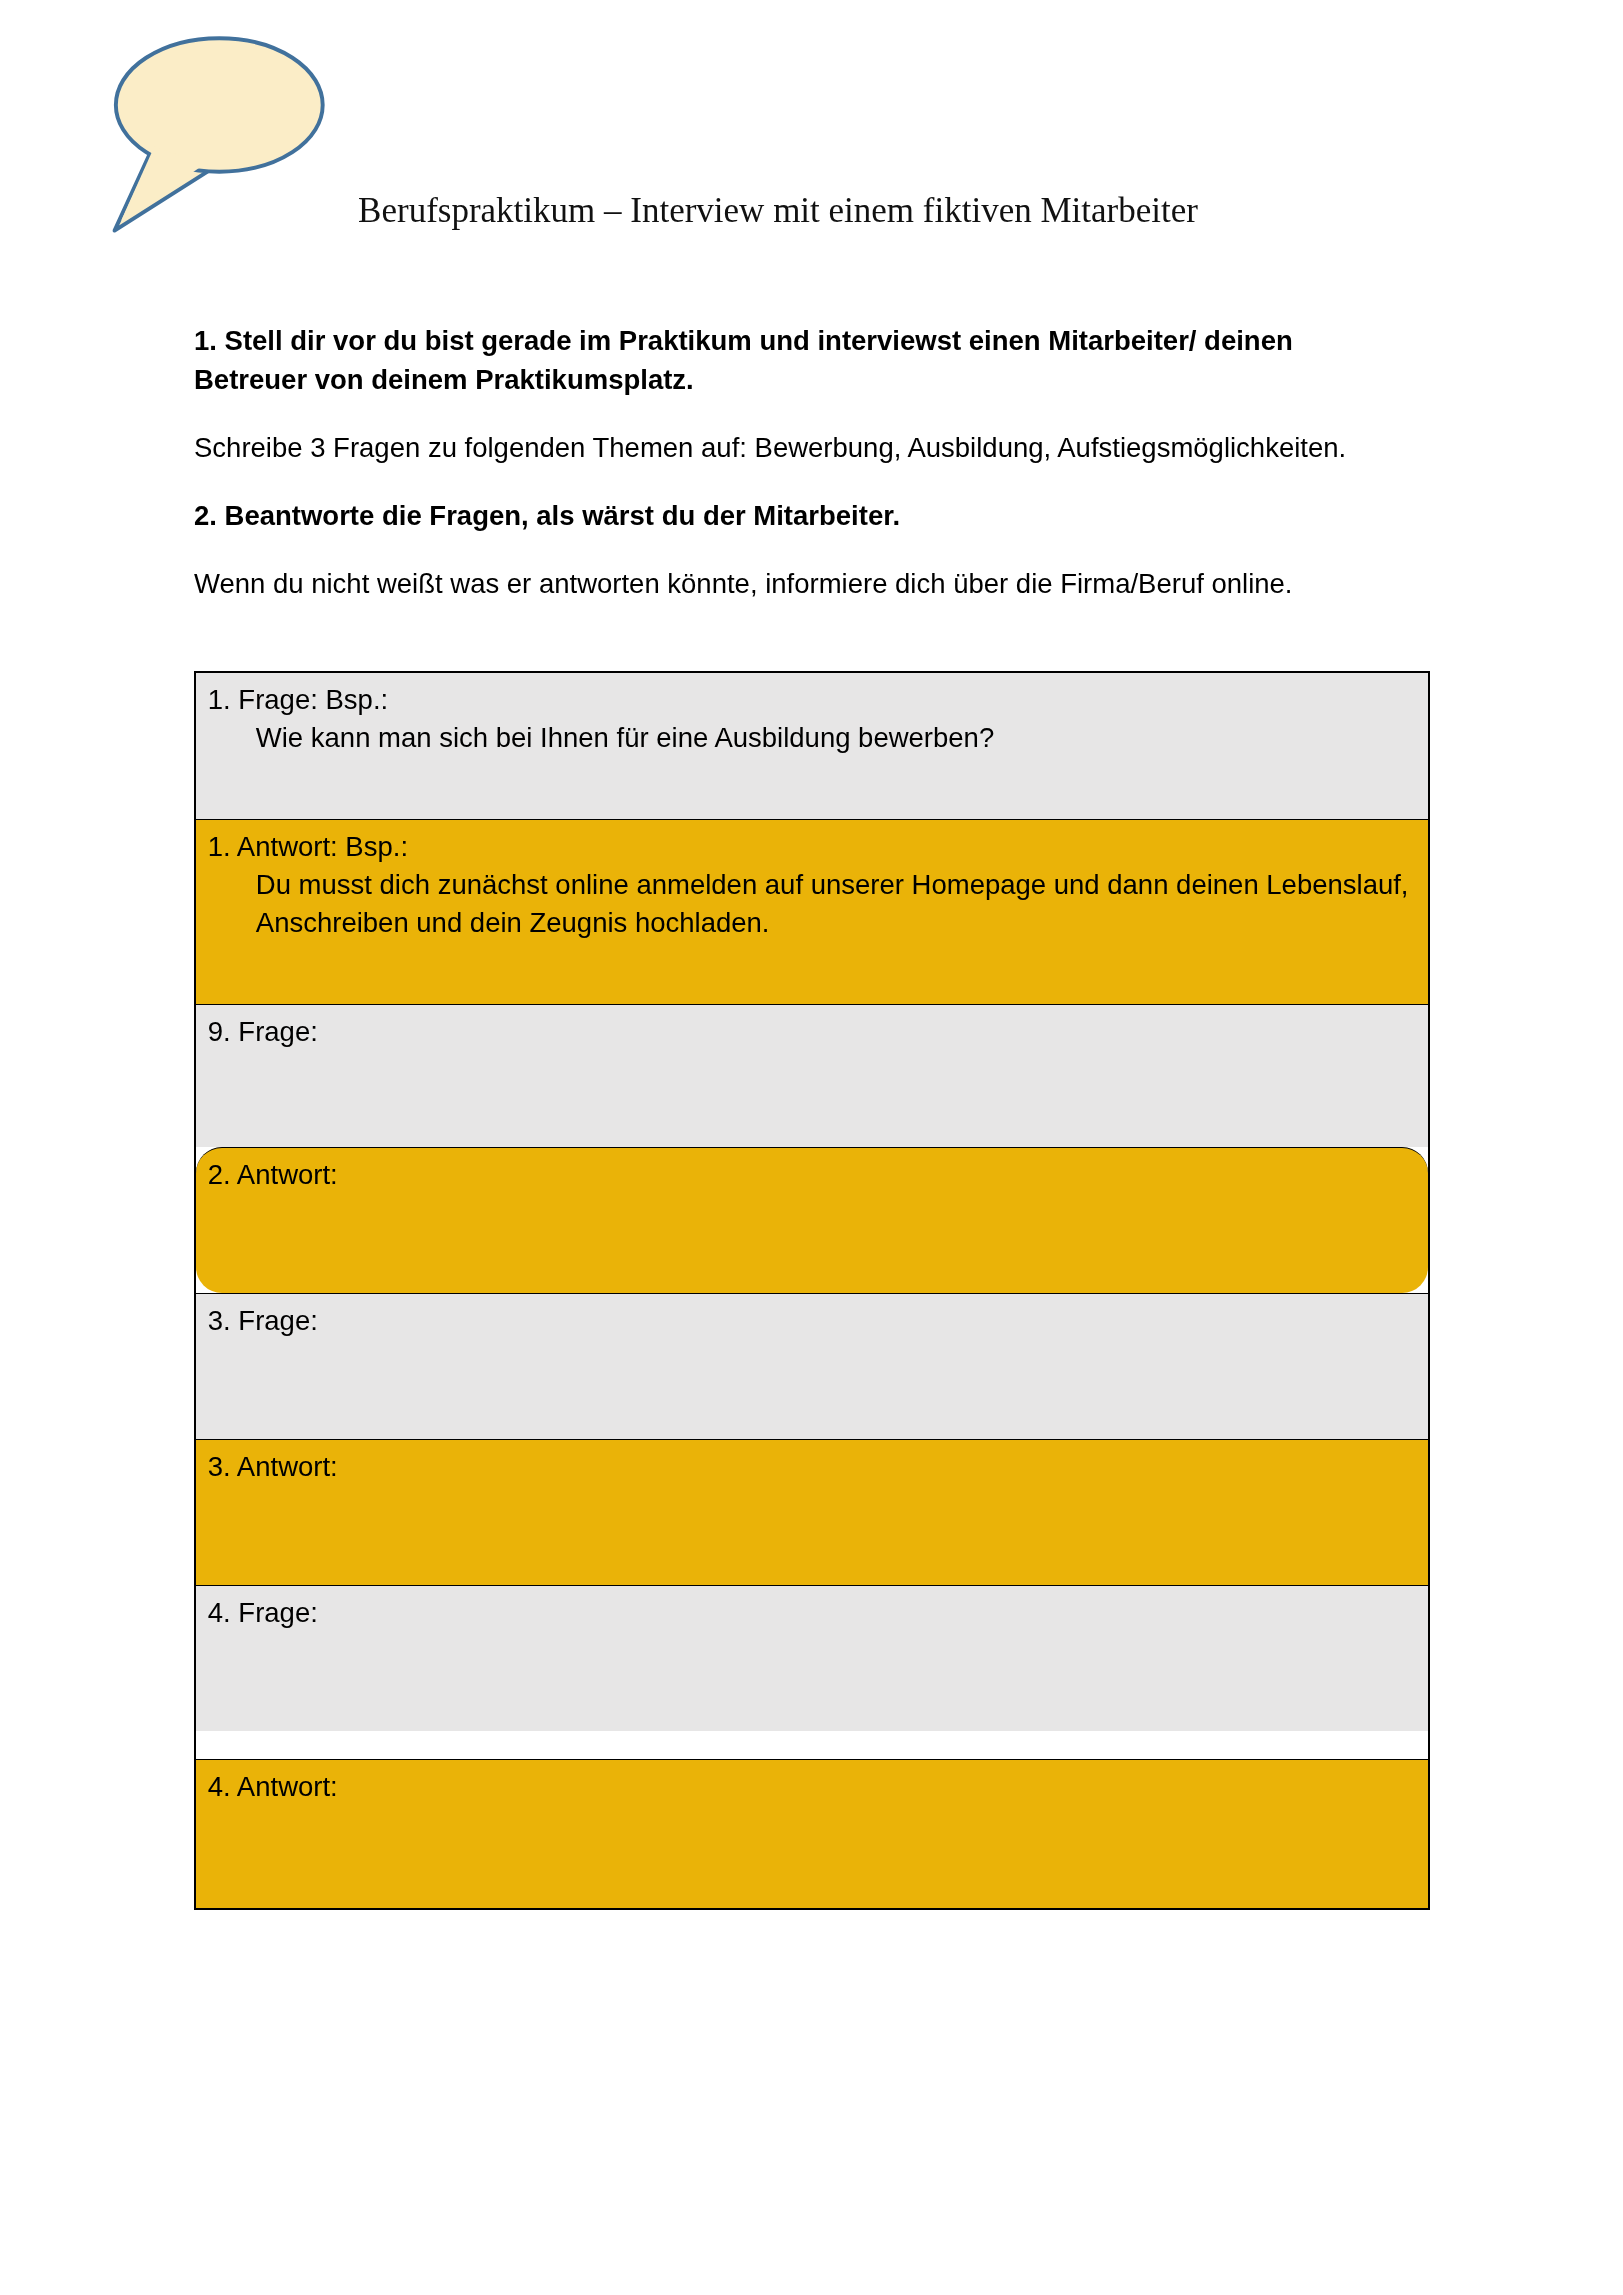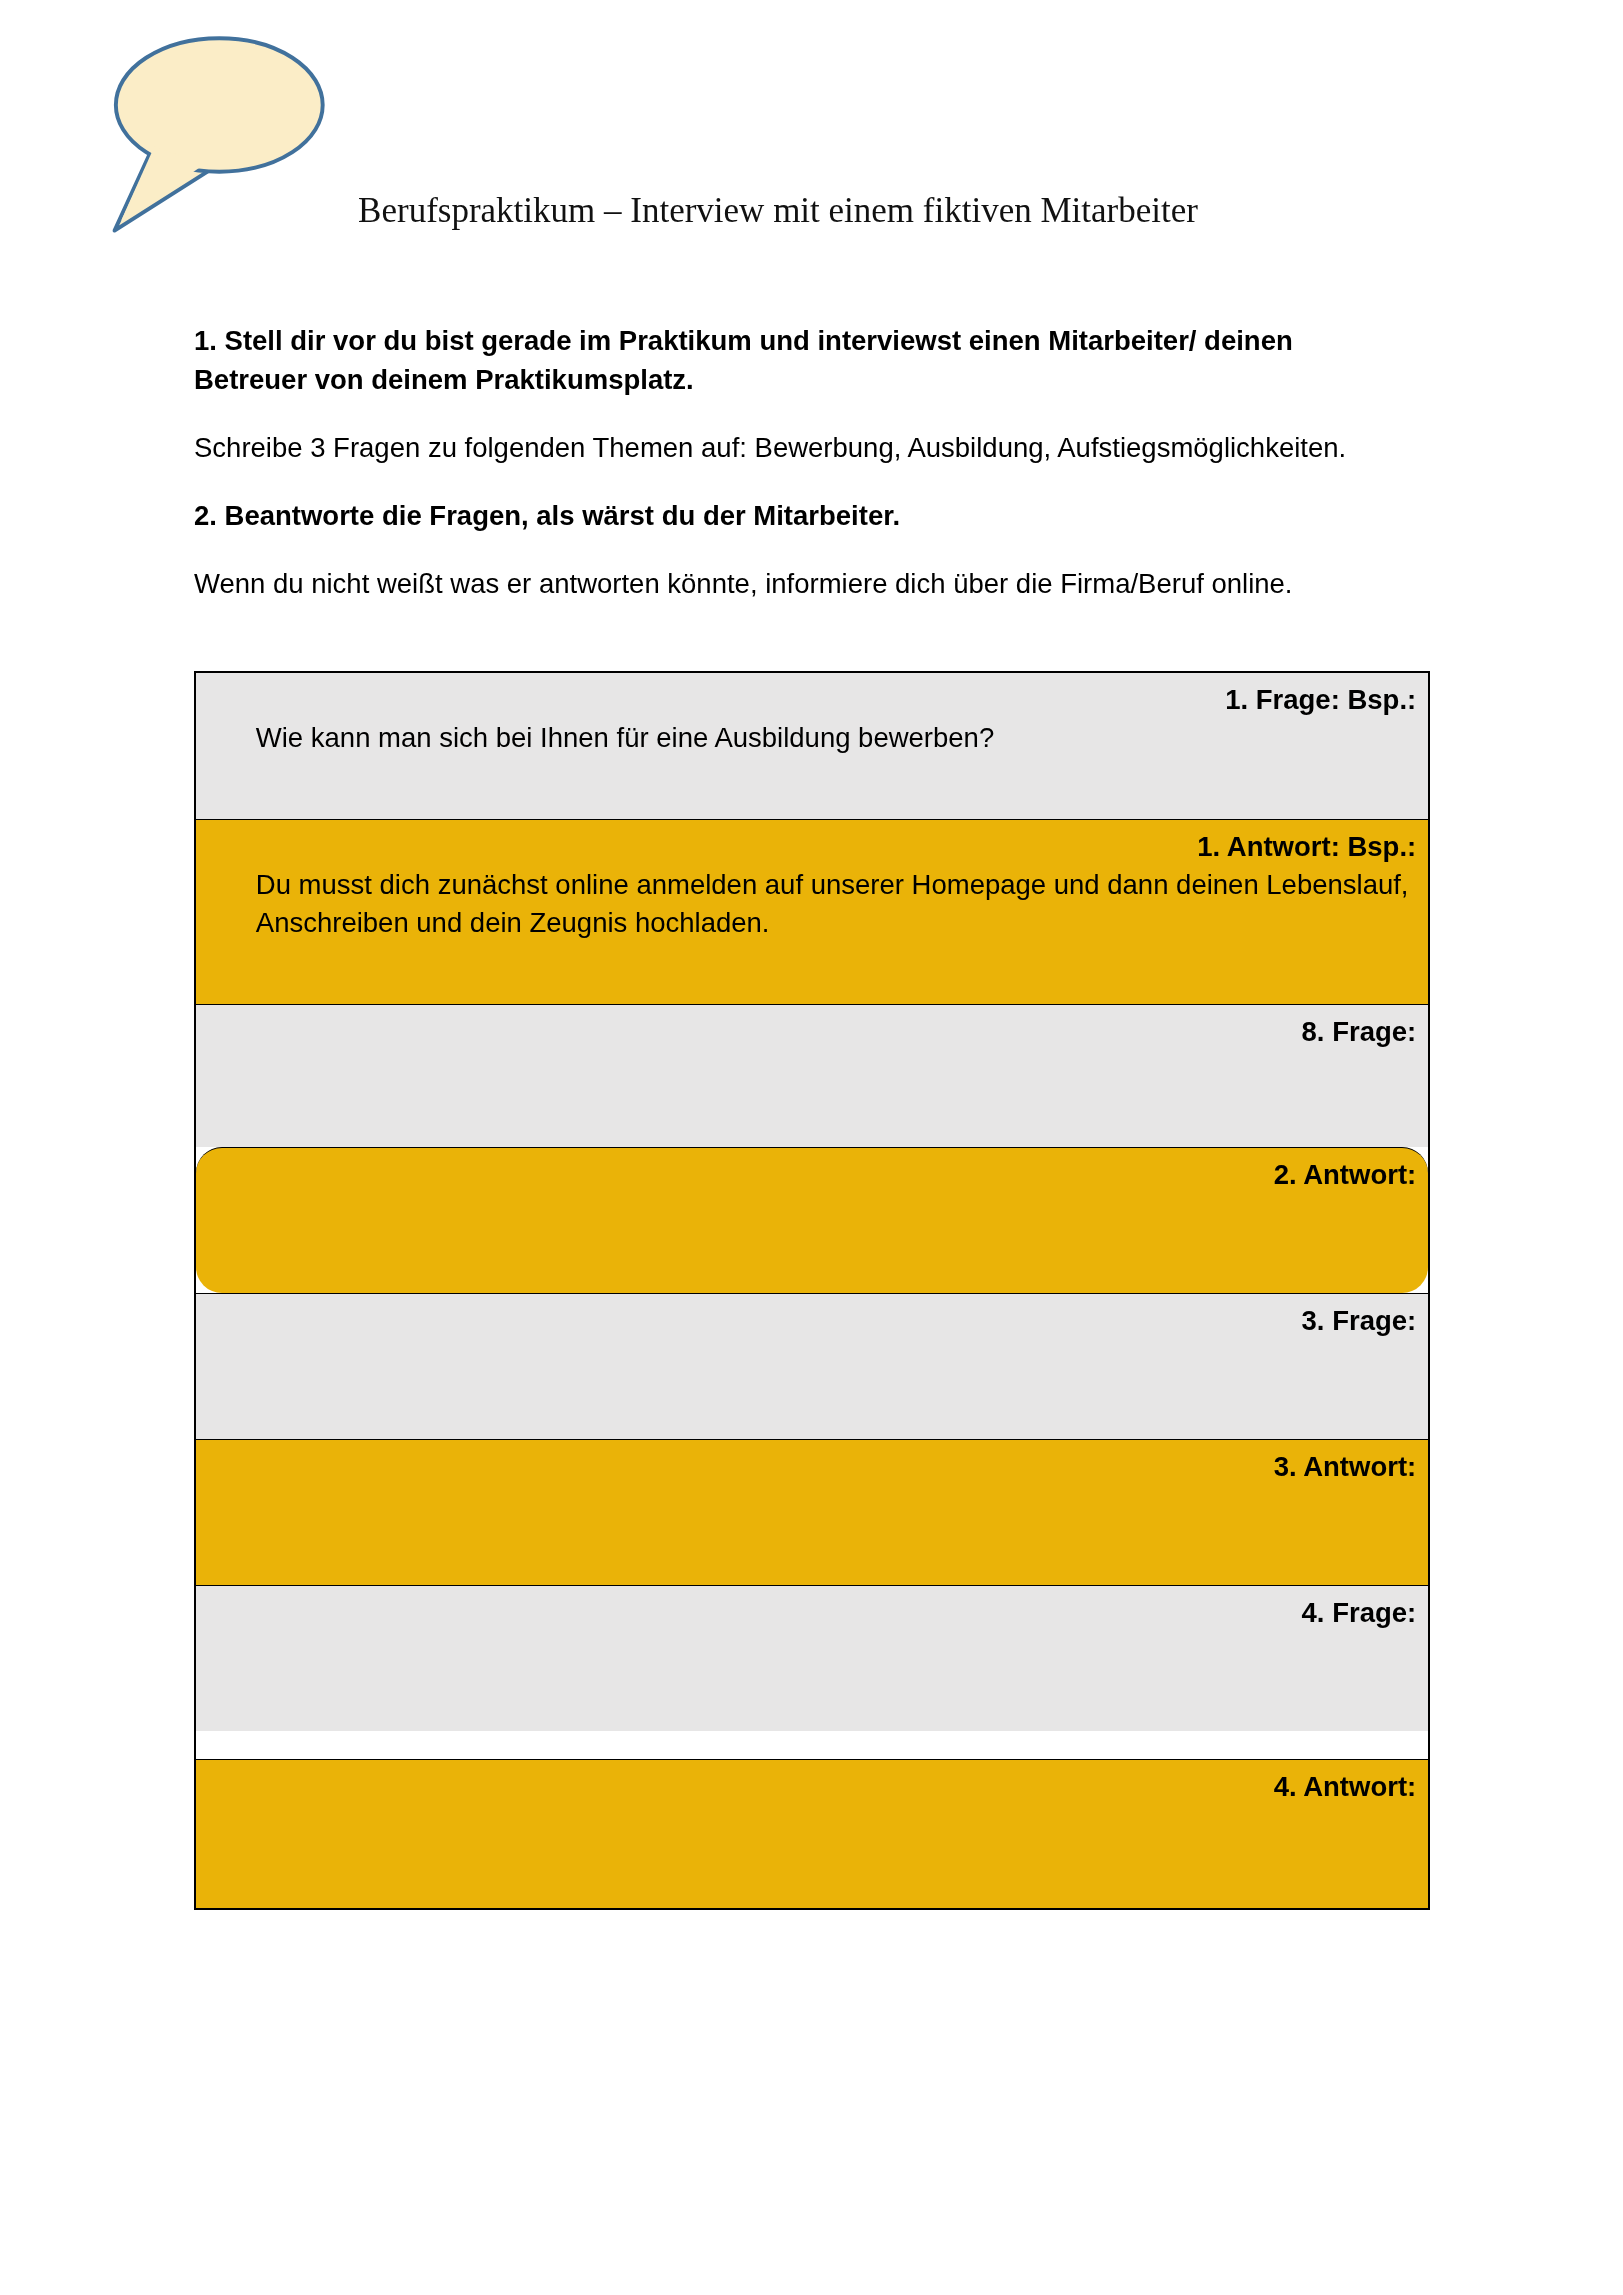--- a/index.html
+++ b/index.html
@@ -47,21 +47,21 @@
     background: #ffffff;
   }
   .row {
     padding: 7.9px 11.8px;
     font-size: 27.5px;
     line-height: 1.38;
   }
   .row + .row { border-top: 1.3px solid #000000; }
   .row.frage   { background: #e7e6e6; }
   .row.antwort { background: #eab308; }
-  .row-label { font-weight: 700; text-align: right; }
+  .row-label { font-weight: 400; }
   .row-body  { font-weight: 400; margin-left: 48px; }
   .r1 { min-height: 146px; }
   .r2 { min-height: 185px; }
   .r3 { min-height: 143px; }
   .r4 { min-height: 146px; border-radius: 26px; }
   .r5 { min-height: 146px; }
   .r6 { min-height: 146px; }
   .r7 { min-height: 146px; }
   .r8 { min-height: 149px; margin-top: 28px; }
 </style>
@@ -96,21 +96,21 @@
         <div class="row-label">1. Frage: Bsp.:</div>
         <div class="row-body">Wie kann man sich bei Ihnen für eine Ausbildung bewerben?</div>
       </div>
 
       <div class="row antwort r2">
         <div class="row-label">1. Antwort: Bsp.:</div>
         <div class="row-body">Du musst dich zunächst online anmelden auf unserer Homepage und dann deinen Lebenslauf, Anschreiben und dein Zeugnis hochladen.</div>
       </div>
 
       <div class="row frage r3">
-        <div class="row-label">8. Frage:</div>
+        <div class="row-label">9. Frage:</div>
         <div class="row-body"></div>
       </div>
 
       <div class="row antwort r4">
         <div class="row-label">2. Antwort:</div>
         <div class="row-body"></div>
       </div>
 
       <div class="row frage r5">
         <div class="row-label">3. Frage:</div>

